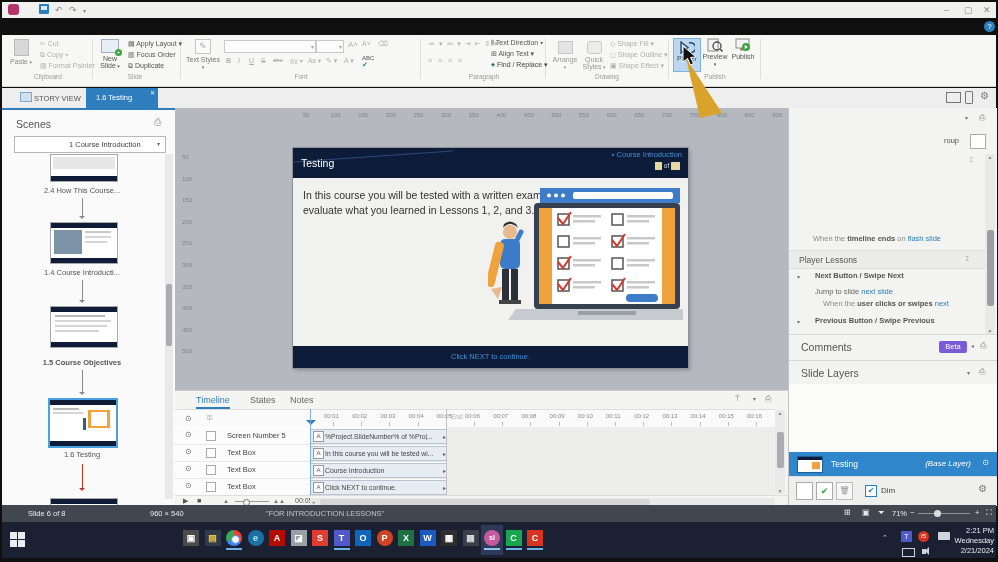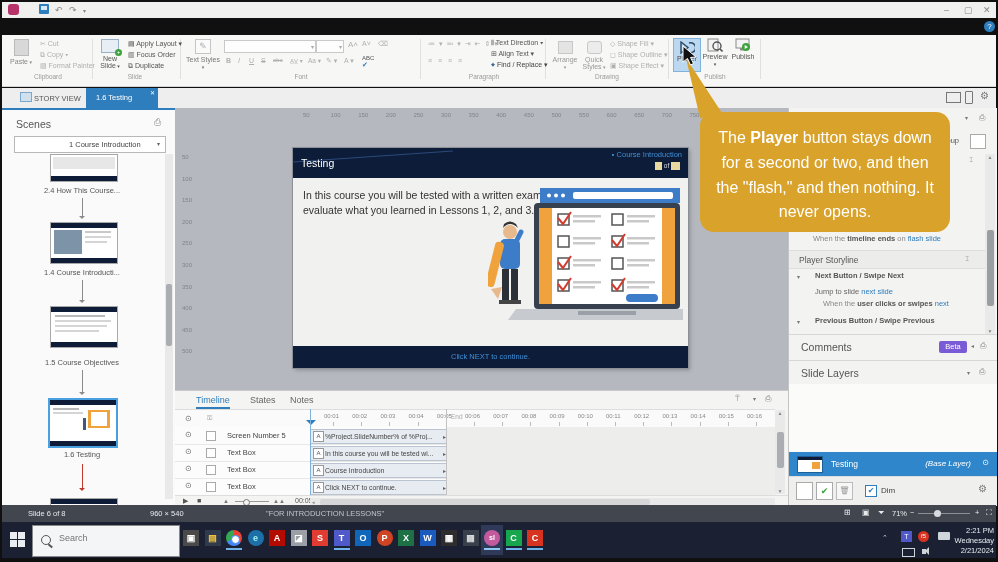--- a/index.html
+++ b/index.html
@@ -231,21 +231,21 @@
     <div class="varrow" style="top:170px;height:22px;"></div>
 
     <div class="thumb" style="top:196px;height:40px;">
       <div class="bar" style="top:0;"></div>
       <div style="position:absolute;left:4px;top:8px;width:50px;height:2px;background:#b9b9b9;"></div>
       <div style="position:absolute;left:4px;top:13px;width:56px;height:2px;background:#d5d5d5;"></div>
       <div style="position:absolute;left:4px;top:18px;width:52px;height:2px;background:#d5d5d5;"></div>
       <div style="position:absolute;left:4px;top:23px;width:44px;height:2px;background:#d5d5d5;"></div>
       <div class="bar" style="bottom:0;"></div>
     </div>
-    <div class="tlabel" style="top:248px;">1.5 Course Objectives</div>
+    <div class="tlabel" style="top:248px;font-weight:bold;">1.5 Course Objectives</div>
     <div class="varrow" style="top:260px;height:24px;"></div>
 
     <div class="thumb" style="top:288px;height:46px;border:2px solid #4a9fe0;left:46px;">
       <div class="bar" style="top:0;"></div>
       <div style="position:absolute;left:3px;top:8px;width:26px;height:2px;background:#b9b9b9;"></div>
       <div style="position:absolute;left:3px;top:12px;width:30px;height:2px;background:#d5d5d5;"></div>
       <div style="position:absolute;left:38px;top:10px;width:22px;height:18px;background:#f0a23c;"></div>
       <div style="position:absolute;left:41px;top:12px;width:16px;height:14px;background:#ffffff;"></div>
       <div style="position:absolute;left:33px;top:18px;width:3px;height:12px;background:#3a5a80;"></div>
       <div class="bar" style="bottom:0;"></div>
@@ -501,21 +501,21 @@
     <span class="abs trg" style="left:155px;top:28px;color:#555;">roup</span>
     <span class="abs" style="left:181px;top:26px;width:14px;height:13px;border:1px solid #aaa;background:#fff;"></span>
     <span class="abs glyph" style="left:180px;top:48px;font-size:7px;">⌶</span>
 
     <div class="abs trg" style="left:24px;top:126px;">
       <span>When the</span> <b>timeline ends</b>
       <span>on</span> <span class="lnk">flash slide</span>
     </div>
 
     <div class="abs" style="left:0;top:142px;width:196px;height:17px;background:#ececeb;border-top:1px solid #ddd;border-bottom:1px solid #ddd;">
-      <span style="position:absolute;left:10px;top:4px;font-size:8.5px;color:#555;">Player Storyline</span>
+      <span style="position:absolute;left:10px;top:4px;font-size:8.5px;color:#555;">Player Lessons</span>
       <span class="abs glyph" style="left:176px;top:4px;font-size:7px;">⌶</span>
     </div>
 
     <span class="abs glyph" style="left:8px;top:165px;font-size:6px;">▾</span>
     <div class="abs trg" style="left:26px;top:163px;"><b>Next Button / Swipe Next</b></div>
     <div class="abs trg" style="left:26px;top:179px;">
       <span style="color:#666;">Jump to slide</span> <span class="lnk">next slide</span>
     </div>
     <div class="abs trg" style="left:34px;top:191px;">
       <span>When the</span> <b>user clicks or swipes</b> <span class="lnk">next</span>
@@ -557,23 +557,20 @@
       <div style="position:absolute;left:47px;top:5px;width:15px;height:16px;background:#f7f7f7;border:1px solid #bbb;text-align:center;font-size:8px;color:#999;line-height:16px;">🗑</div>
       <div style="position:absolute;left:76px;top:8px;width:10px;height:10px;background:#fff;border:1px solid #2e7dbc;color:#2e7dbc;font-size:8px;line-height:10px;text-align:center;">✔</div>
       <span style="position:absolute;left:92px;top:9px;font-size:8px;color:#444;">Dim</span>
       <span style="position:absolute;right:10px;top:6px;font-size:10px;color:#777;">⚙</span>
     </div>
   </div>
 
   <svg class="abs" style="left:0;top:0;width:998px;height:562px;z-index:55;pointer-events:none;">
     <polygon points="686,58 700,118 722,113" fill="#d9a22a"></polygon>
   </svg>
-  <div class="abs" id="callout">
-    <span>The </span><b>Player</b><span> button stays down for a second or two, and then the "flash," and then nothing. It never opens.</span>
-  </div>
   <svg class="abs" style="left:682px;top:45px;width:18px;height:22px;z-index:70;">
     <path d="M1 1 L1 17 L5.5 13.5 L8.5 20 L11.5 18.5 L8.5 12.5 L14 12 Z" fill="#111" stroke="#fff" stroke-width="1"></path>
   </svg>
 
   <div class="abs" id="statusbar">
     <span class="abs" style="left:26px;top:4px;">Slide 6 of 8</span>
     <span class="abs" style="left:148px;top:4px;">960 × 540</span>
     <span class="abs" style="left:264px;top:4px;color:#c2c6cd;">"FOR INTRODUCTION LESSONS"</span>
     <span class="abs" style="left:842px;top:3px;font-size:8px;">⊞</span>
     <span class="abs" style="left:860px;top:3px;font-size:8px;">▣</span>
@@ -586,25 +583,20 @@
     <span class="abs" style="left:973px;top:3px;">+</span>
     <span class="abs" style="left:984px;top:3px;font-size:8px;">⛶</span>
   </div>
 
   <div class="abs" id="taskbar">
     <div class="abs" style="left:8px;top:10px;width:15px;height:15px;">
       <div style="position:absolute;width:7px;height:7px;background:#e9edf2;left:0;top:0;"></div>
       <div style="position:absolute;width:7px;height:7px;background:#e9edf2;left:8px;top:0;"></div>
       <div style="position:absolute;width:7px;height:7px;background:#e9edf2;left:0;top:8px;"></div>
       <div style="position:absolute;width:7px;height:7px;background:#e9edf2;left:8px;top:8px;"></div>
-    </div>
-    <div class="abs" style="left:30px;top:3px;width:146px;height:30px;background:#f4f5f6;border:1px solid #888;">
-      <div style="position:absolute;left:8px;top:9px;width:8px;height:8px;border:1.5px solid #555;border-radius:50%;"></div>
-      <div style="position:absolute;left:15px;top:19px;width:5px;height:1.5px;background:#555;transform:rotate(40deg);"></div>
-      <input style="position: absolute; left: 24px; top: 6px; width: 110px; border: none; background: transparent; font-size: 9px; font-family: &quot;Liberation Sans&quot;, sans-serif; color: rgb(51, 51, 51); outline: none;" placeholder="Search">
     </div>
     <div id="taskapps">
         <div class="appico" style="left: 181px; background: rgb(74, 74, 74); color: rgb(255, 255, 255);">▣</div>
         <div class="appico" style="left: 202.5px; background: rgb(47, 59, 77); color: rgb(240, 194, 60);">▤</div>
         <div class="appico" style="left: 224px; background: conic-gradient(rgb(234, 67, 53) 0deg, rgb(234, 67, 53) 33%, rgb(66, 133, 244) 33%, rgb(66, 133, 244) 66%, rgb(52, 168, 83) 66%, rgb(52, 168, 83) 100%); color: rgb(255, 255, 255); border-radius: 50%;"></div>
         <div style="position: absolute; left: 228.5px; top: 12.5px; width: 7px; height: 7px; border-radius: 50%; background: rgb(255, 255, 255); border: 1.5px solid rgb(66, 133, 244);"></div>
         <div class="runline" style="left: 224px;"></div>
         <div class="appico" style="left: 245.5px; background: rgb(29, 111, 168); color: rgb(159, 240, 239); border-radius: 50%;">e</div>
         <div class="appico" style="left: 267px; background: rgb(179, 11, 0); color: rgb(255, 255, 255);">A</div>
         <div class="appico" style="left: 288.5px; background: rgb(154, 160, 166); color: rgb(255, 255, 255);">◪</div>

